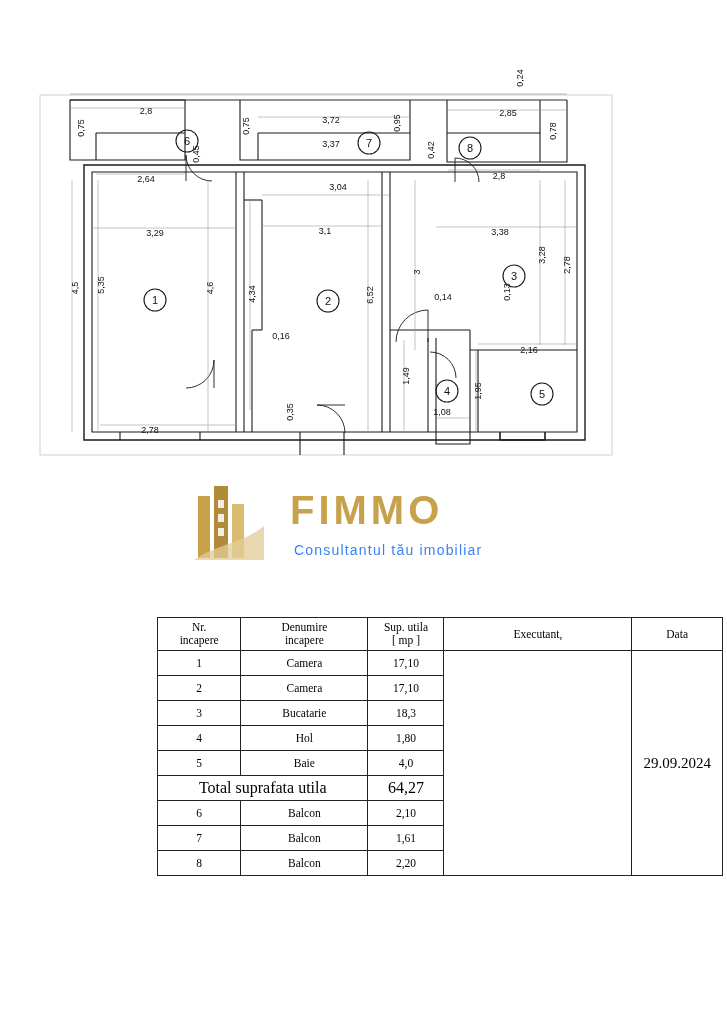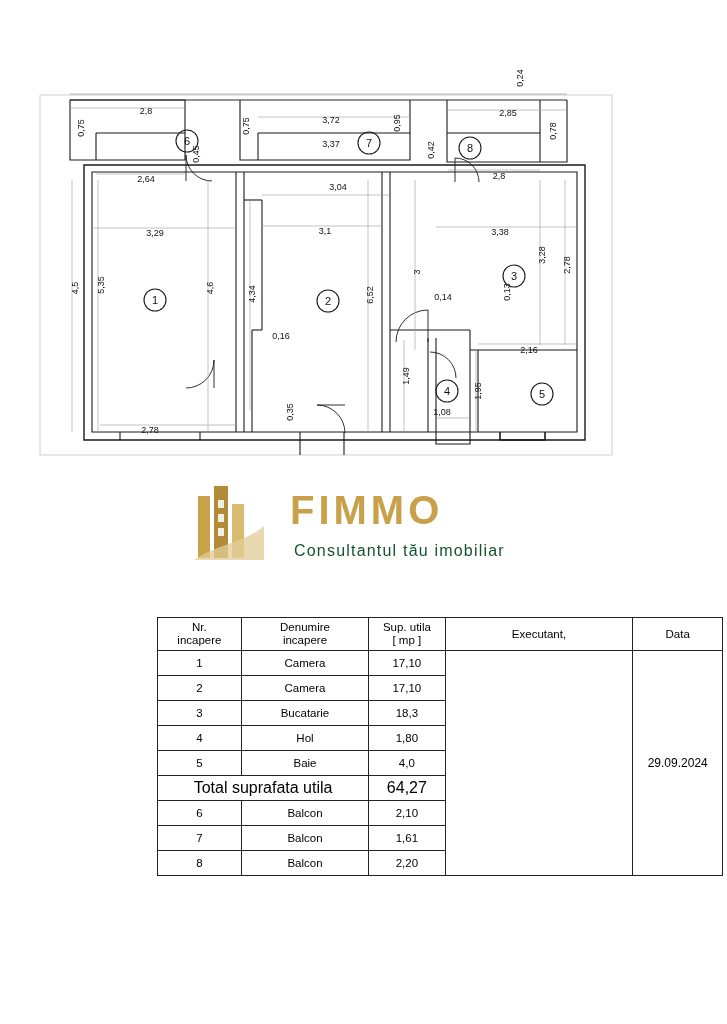--- a/index.html
+++ b/index.html
@@ -54,38 +54,38 @@
     font-size: 40px;
     letter-spacing: 4px;
     color: #c8a24a;
     font-family: "Liberation Sans", sans-serif;
     font-weight: bold;
   }
   #logo-tag {
     position: absolute;
     left: 104px;
     top: 72px;
-    font-size: 16px;
+    font-size: 14px;
     letter-spacing: 1.2px;
-    color: #14532d;
+    color: #3b82f6;
     font-family: "Liberation Sans", sans-serif;
   }
 
   
   #table-block {
     position: absolute;
     left: 157px;
     top: 617px;
     width: 566px;
   }
   table.plan-table {
     border-collapse: collapse;
     width: 100%;
     font-size: 11.5px;
-    font-family: Liberation Sans, sans-serif;
+    font-family: Liberation Serif, serif;
   }
   table.plan-table td, table.plan-table th {
     border: 1px solid #222;
     padding: 3px 4px;
     font-weight: normal;
     text-align: center;
     vertical-align: middle;
     height: 18px;
   }
   .col-nr { width: 80px; }
@@ -94,21 +94,21 @@
   .col-exec { width: 200px; }
   .col-data { width: 84px; }
   .hdr { height: 34px; line-height: 1.15; }
   .total-row td { font-size: 16px; }
   .exec-cell {
     border-left: 1px solid #222;
     border-right: 1px solid #222;
   }
   .data-cell {
     vertical-align: top;
-    font-size: 12px;
+    font-size: 15px;
   }
 </style>
 </head>
 <body>
 
 <div id="plan-area">
   <svg id="plan-svg" width="727" height="470" viewBox="0 0 727 470">
     <g fill="none" stroke="#1a1a1a" stroke-width="1.1">
 
       <path d="M40 95 L40 455 L612 455 L612 95" stroke="#cfcfcf" stroke-width="1"></path>

